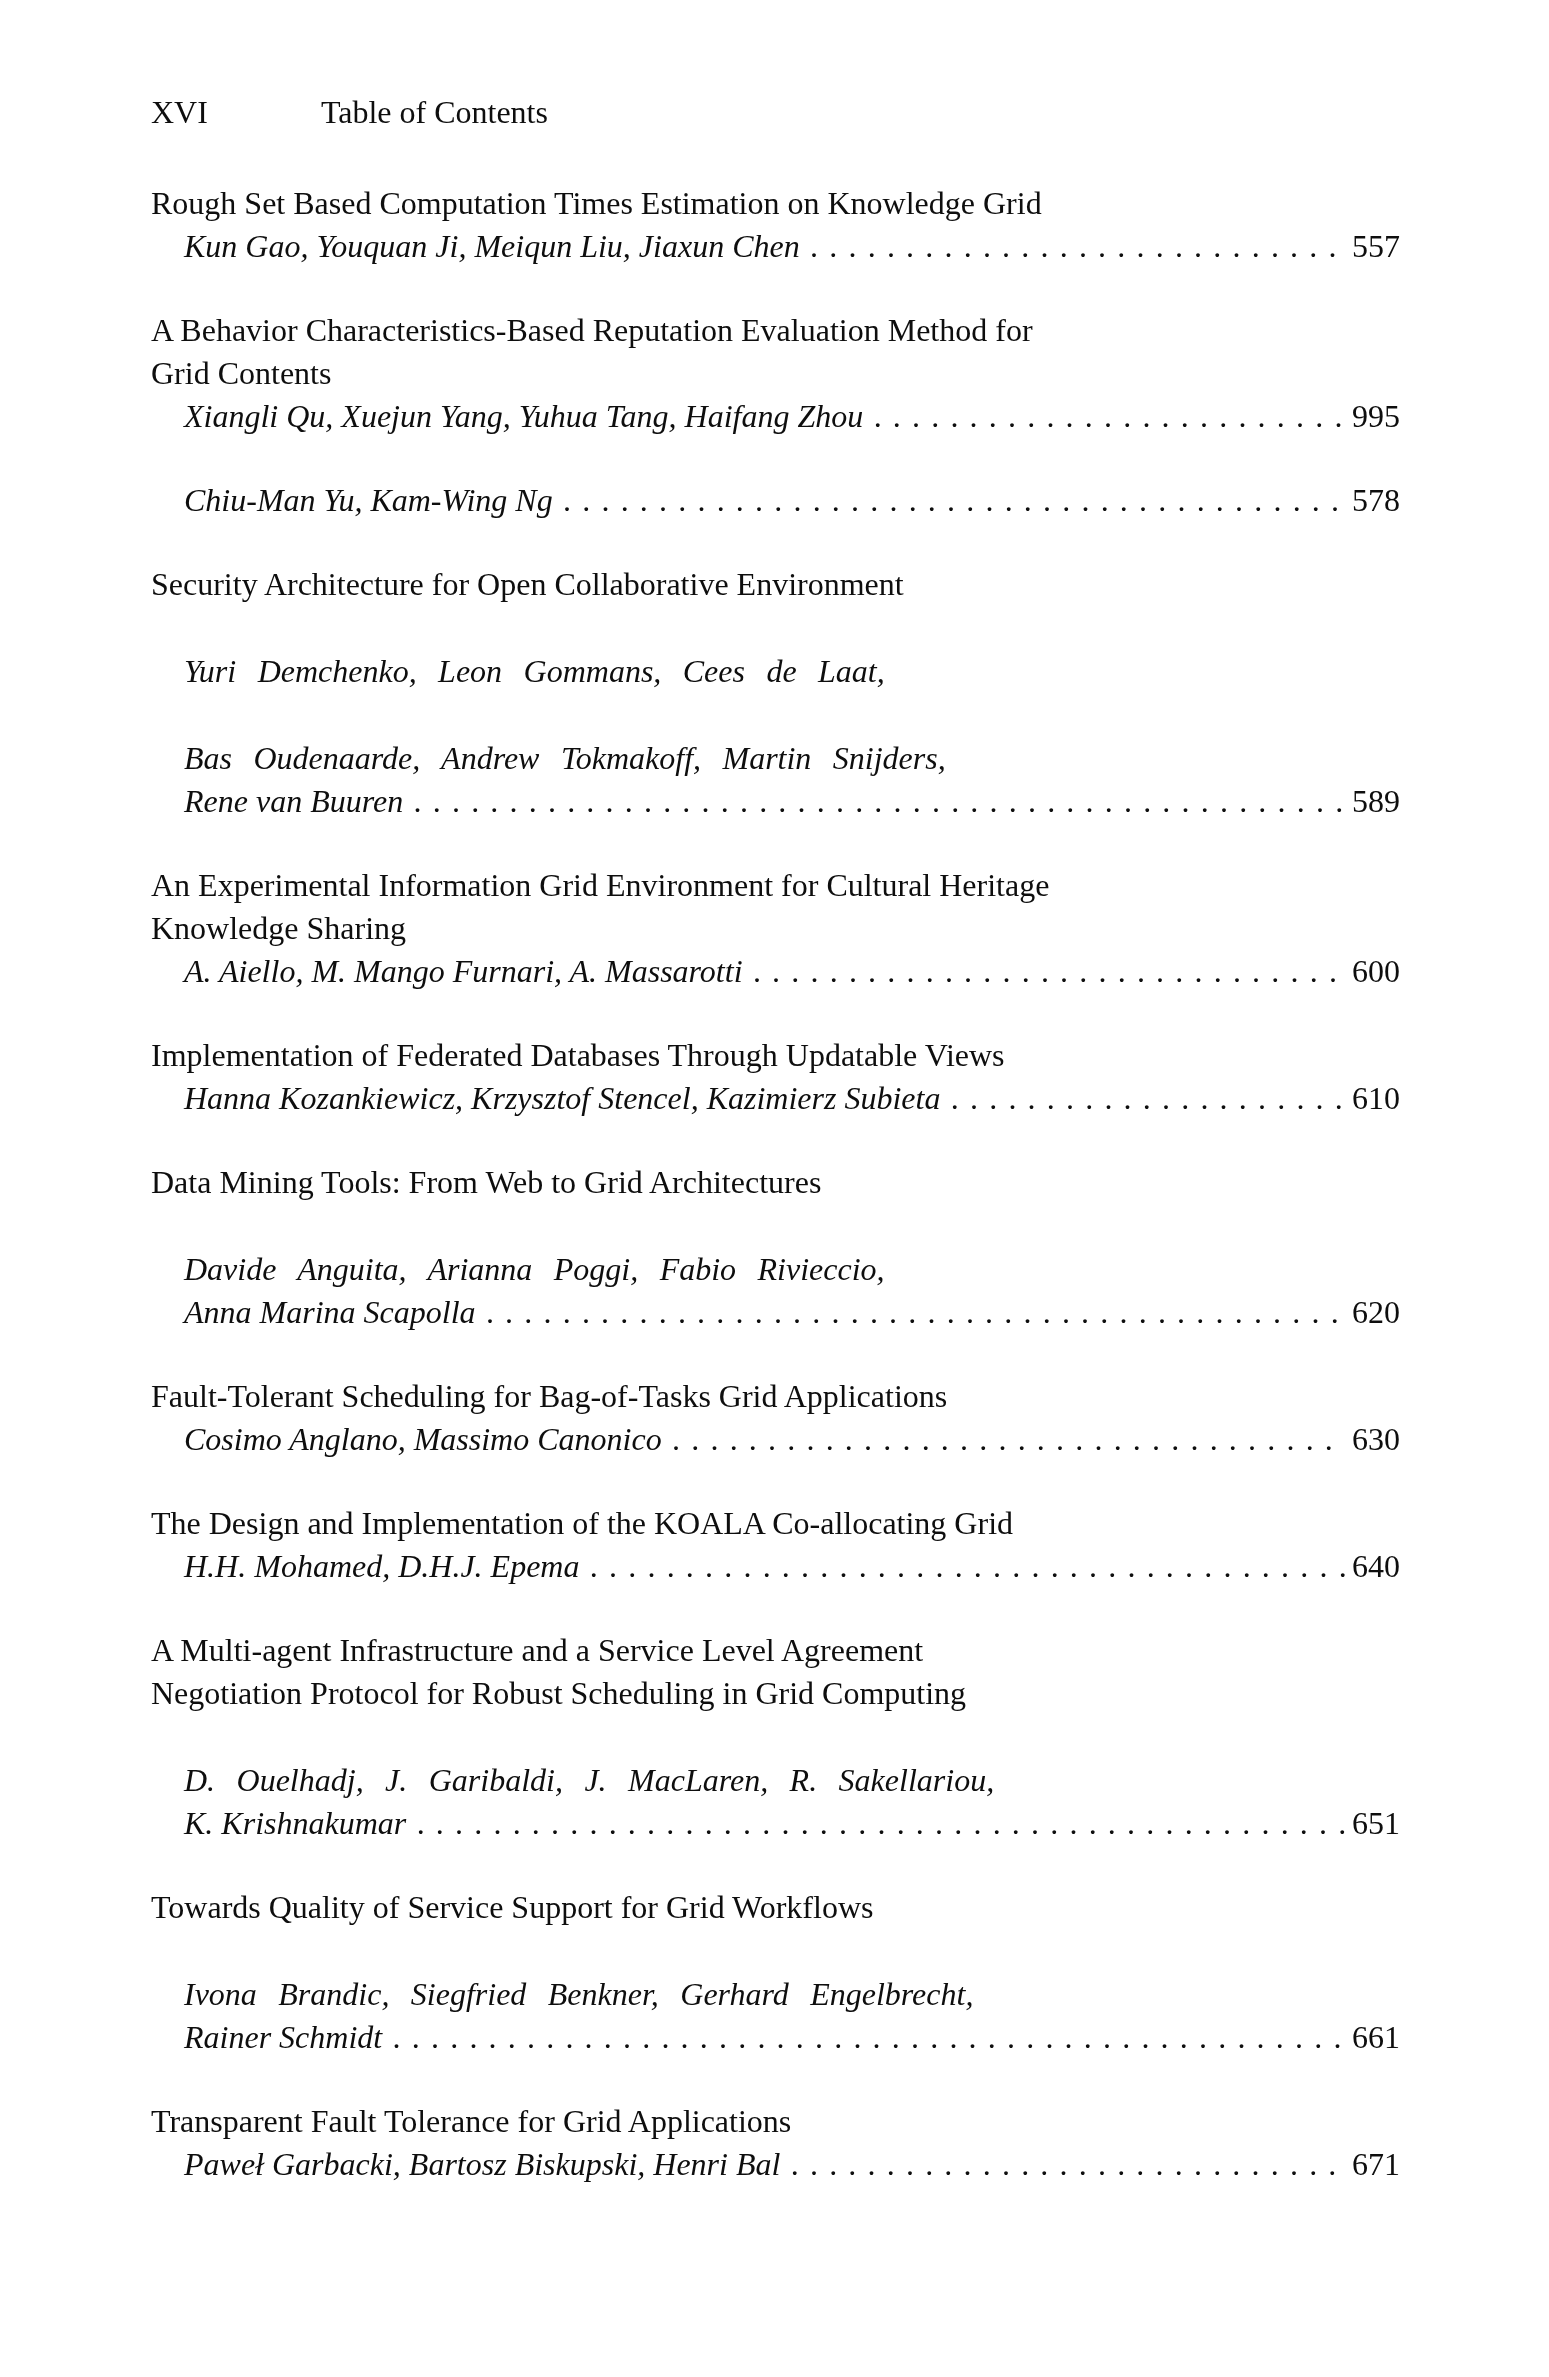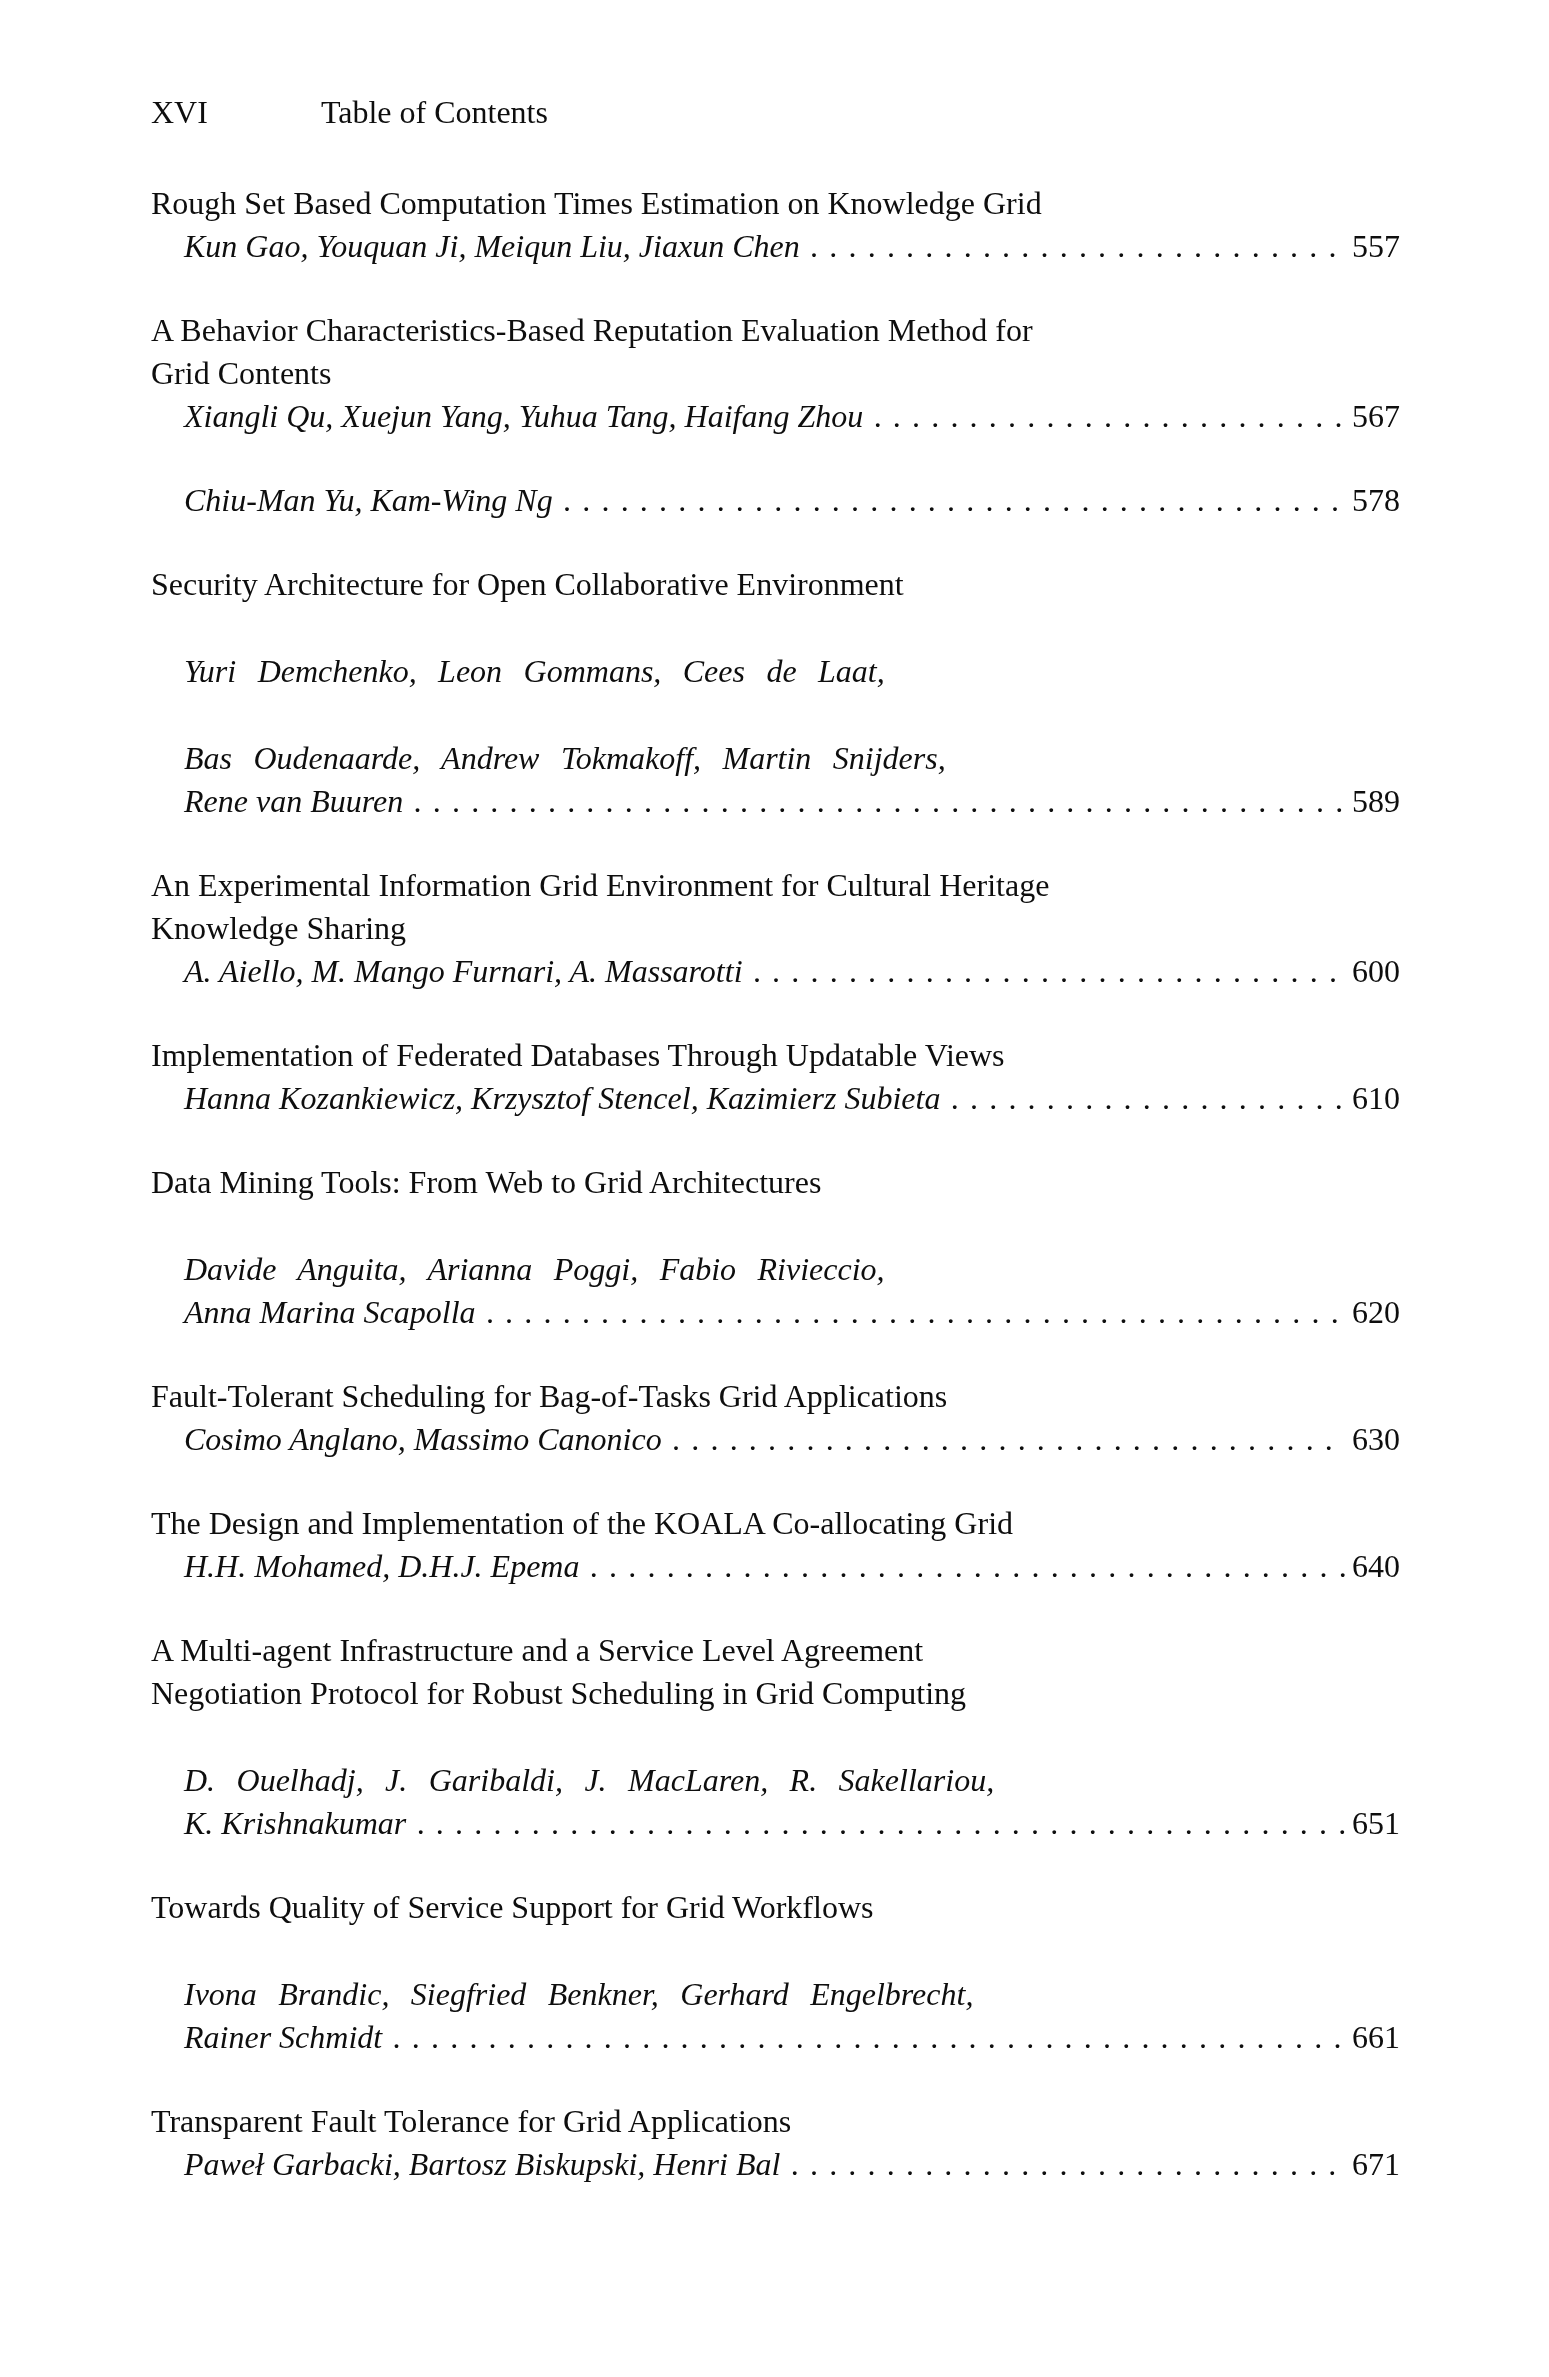--- a/index.html
+++ b/index.html
@@ -91,21 +91,21 @@
           <span class="dot-leader">................................................................................</span>
           <span class="page-num">557</span>
         </div>
       </div>
       <div class="toc-entry">
         <div class="title-line">A Behavior Characteristics-Based Reputation Evaluation Method for</div>
         <div class="title-line">Grid Contents</div>
         <div class="author-row">
           <span class="authors-final">Xiangli Qu, Xuejun Yang, Yuhua Tang, Haifang Zhou</span>
           <span class="dot-leader">................................................................................</span>
-          <span class="page-num">567</span>
+          <span class="page-num">995</span>
         </div>
       </div>
       <div class="toc-entry">
         <div class="author-row">
           <span class="authors-final">Chiu-Man Yu, Kam-Wing Ng</span>
           <span class="dot-leader">................................................................................</span>
           <span class="page-num">578</span>
         </div>
       </div>
       <div class="toc-entry">

